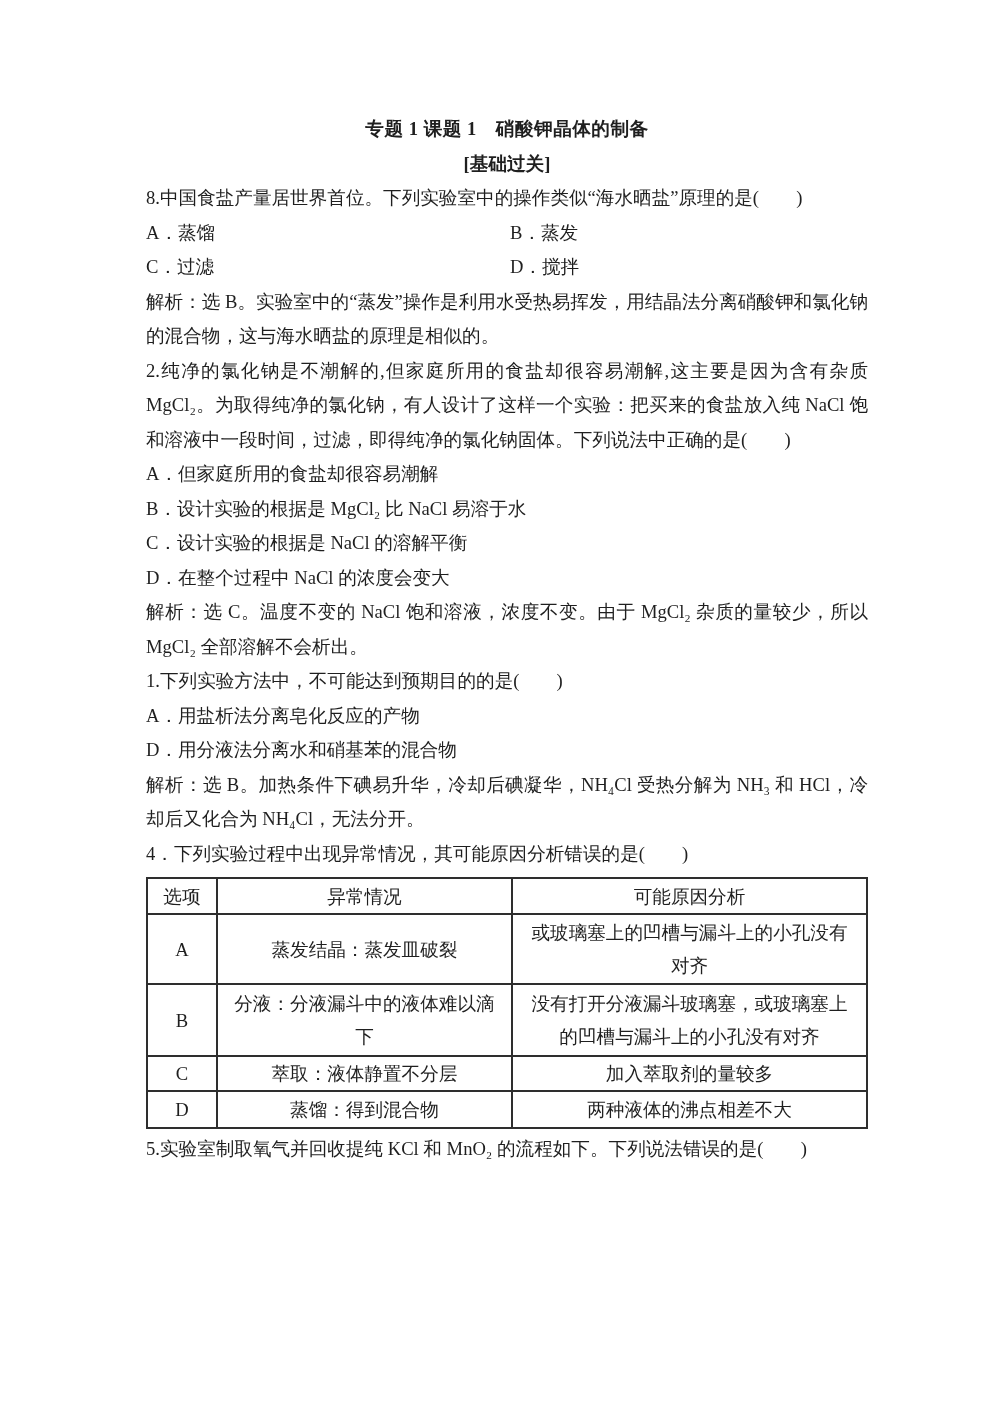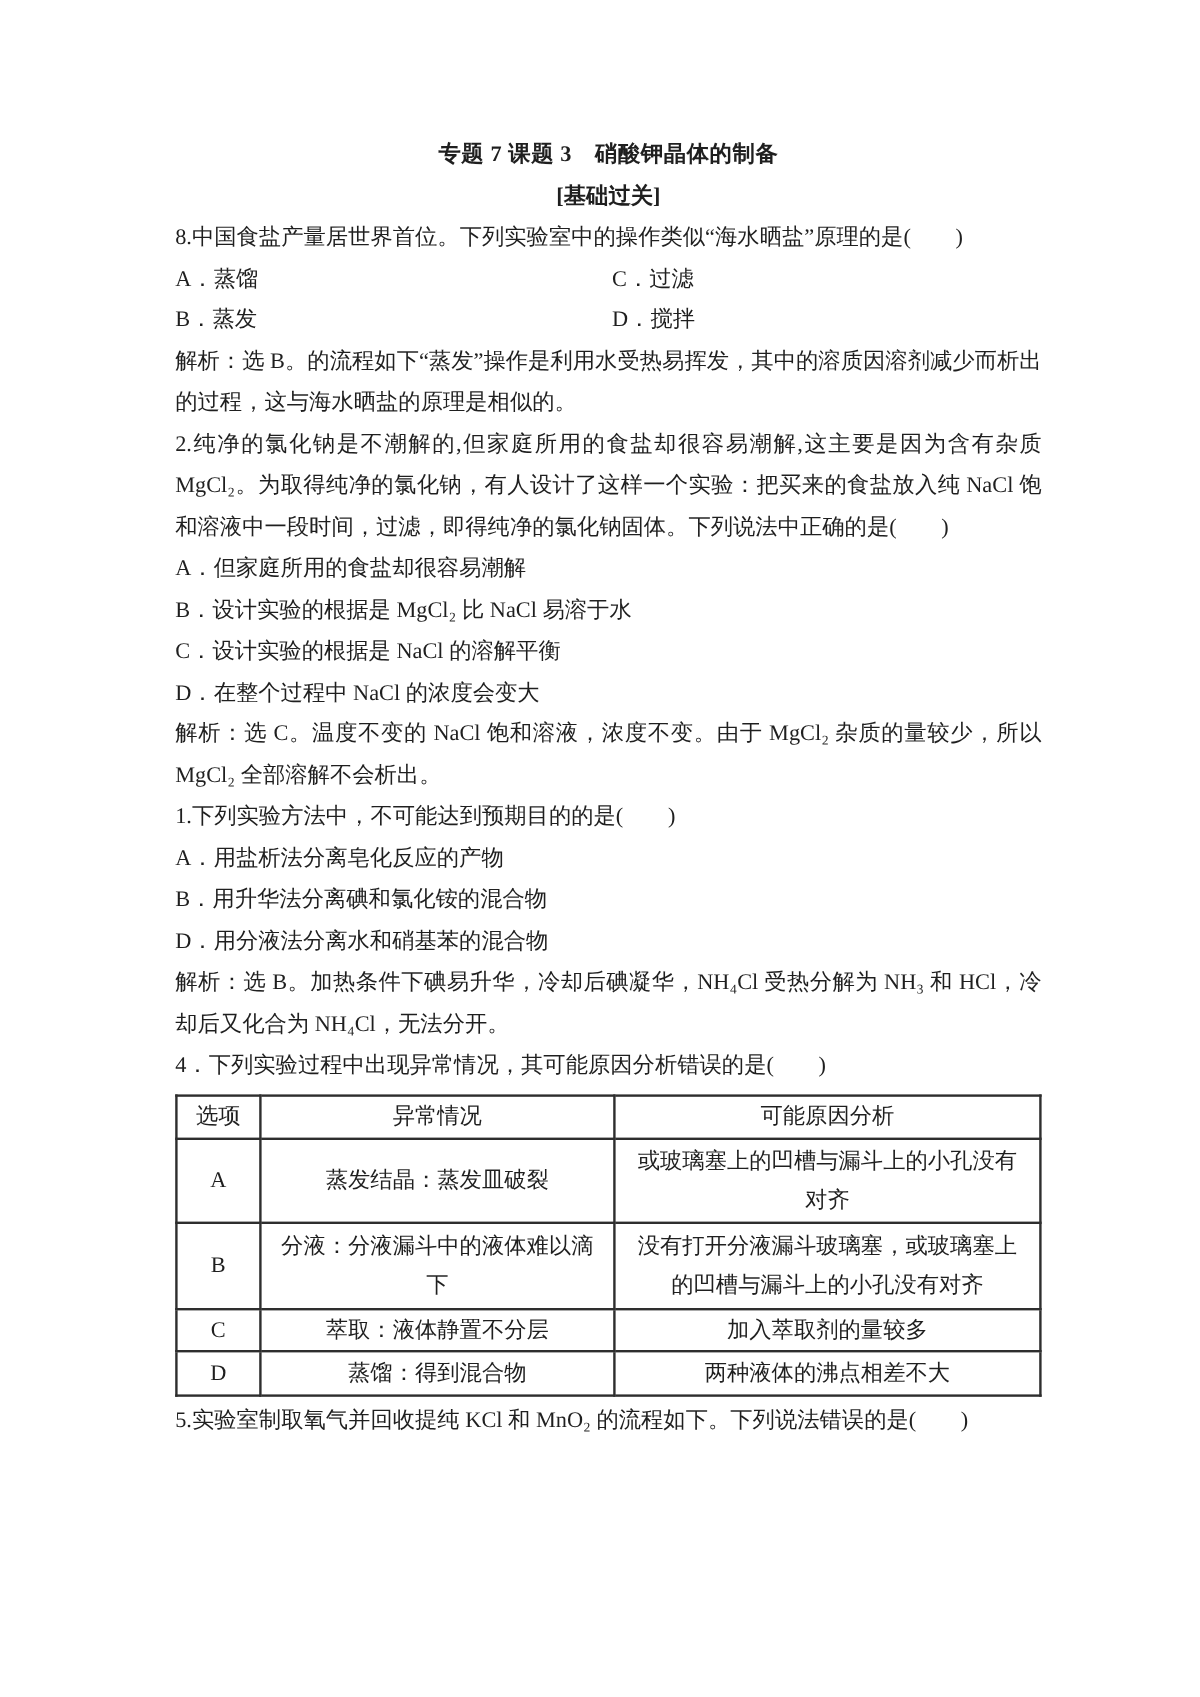--- a/index.html
+++ b/index.html
@@ -60,42 +60,41 @@
   .row-c td { height: 34px; }
   .row-d td { height: 37px; }
   .after-table { margin-top: 1px; }
   .q5 { margin-top: 3px; }
 </style>
 </head>
 <body>
 
 <div class="page">
 
-  <div class="line title">专题 7 课题 3　硝酸钾晶体的制备</div>
+  <div class="line title">专题 1 课题 1　硝酸钾晶体的制备</div>
   <div class="line section-header">[基础过关]</div>
 
   <p class="line">8.中国食盐产量居世界首位。下列实验室中的操作类似“海水晒盐”原理的是(　　)</p>
   <div class="opts2">
     <div class="line">A．蒸馏</div>
+    <div class="line">B．蒸发</div>
     <div class="line">C．过滤</div>
-    <div class="line">B．蒸发</div>
     <div class="line">D．搅拌</div>
   </div>
-  <p class="line">解析：选 B。的流程如下“蒸发”操作是利用水受热易挥发，其中的溶质因溶剂减少而析出的过程，这与海水晒盐的原理是相似的。</p>
+  <p class="line">解析：选 B。实验室中的“蒸发”操作是利用水受热易挥发，用结晶法分离硝酸钾和氯化钠的混合物，这与海水晒盐的原理是相似的。</p>
 
   <p class="line">2.纯净的氯化钠是不潮解的,但家庭所用的食盐却很容易潮解,这主要是因为含有杂质 MgCl₂。为取得纯净的氯化钠，有人设计了这样一个实验：把买来的食盐放入纯 NaCl 饱和溶液中一段时间，过滤，即得纯净的氯化钠固体。下列说法中正确的是(　　)</p>
   <p class="line">A．但家庭所用的食盐却很容易潮解</p>
   <p class="line">B．设计实验的根据是 MgCl₂ 比 NaCl 易溶于水</p>
   <p class="line">C．设计实验的根据是 NaCl 的溶解平衡</p>
   <p class="line">D．在整个过程中 NaCl 的浓度会变大</p>
   <p class="line">解析：选 C。温度不变的 NaCl 饱和溶液，浓度不变。由于 MgCl₂ 杂质的量较少，所以 MgCl₂ 全部溶解不会析出。</p>
 
   <p class="line">1.下列实验方法中，不可能达到预期目的的是(　　)</p>
   <p class="line">A．用盐析法分离皂化反应的产物</p>
-  <p class="line">B．用升华法分离碘和氯化铵的混合物</p>
   <p class="line">D．用分液法分离水和硝基苯的混合物</p>
   <p class="line">解析：选 B。加热条件下碘易升华，冷却后碘凝华，NH₄Cl 受热分解为 NH₃ 和 HCl，冷却后又化合为 NH₄Cl，无法分开。</p>
 
   <p class="line">4．下列实验过程中出现异常情况，其可能原因分析错误的是(　　)</p>
 
   <table class="qtable">
     <colgroup>
       <col class="col-opt">
       <col class="col-sit">
       <col class="col-rea">

